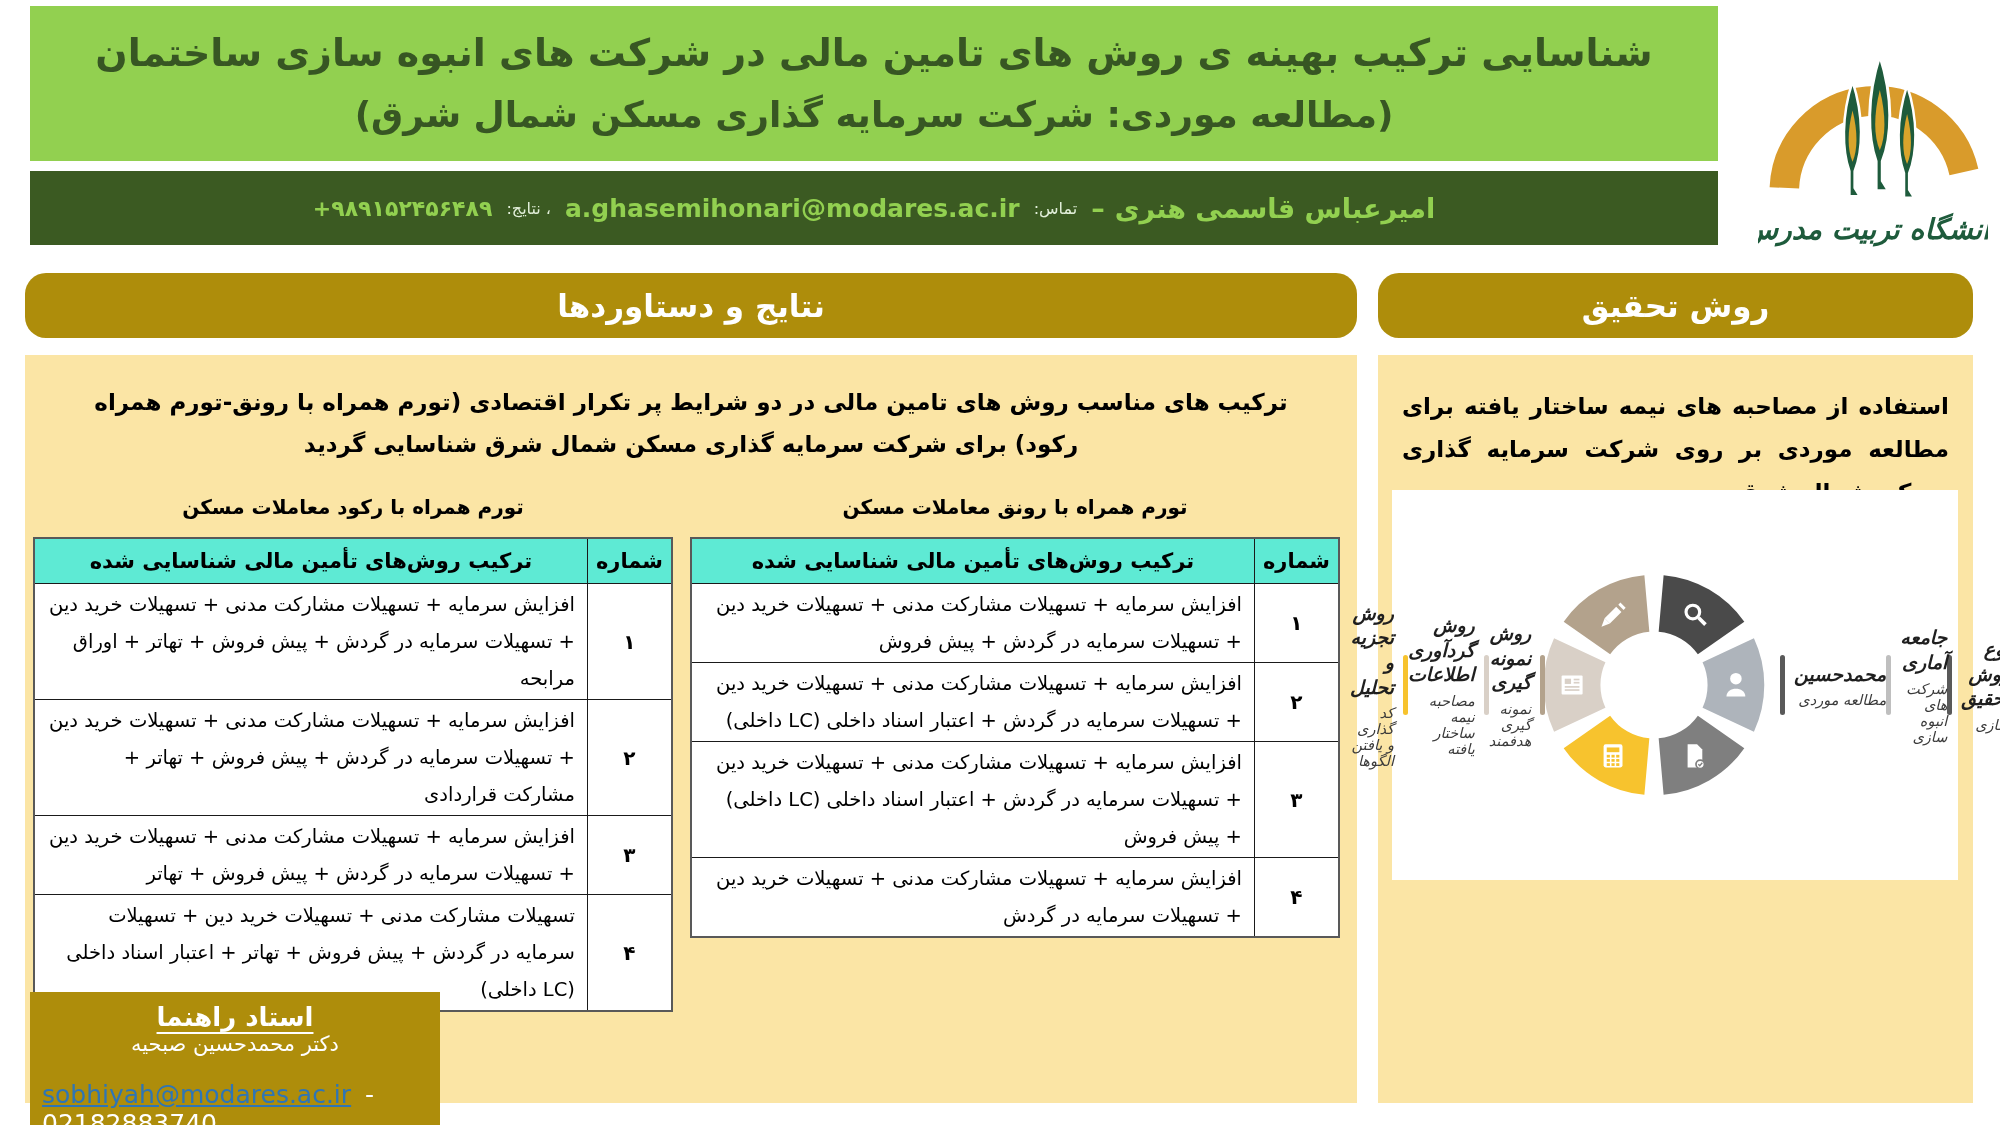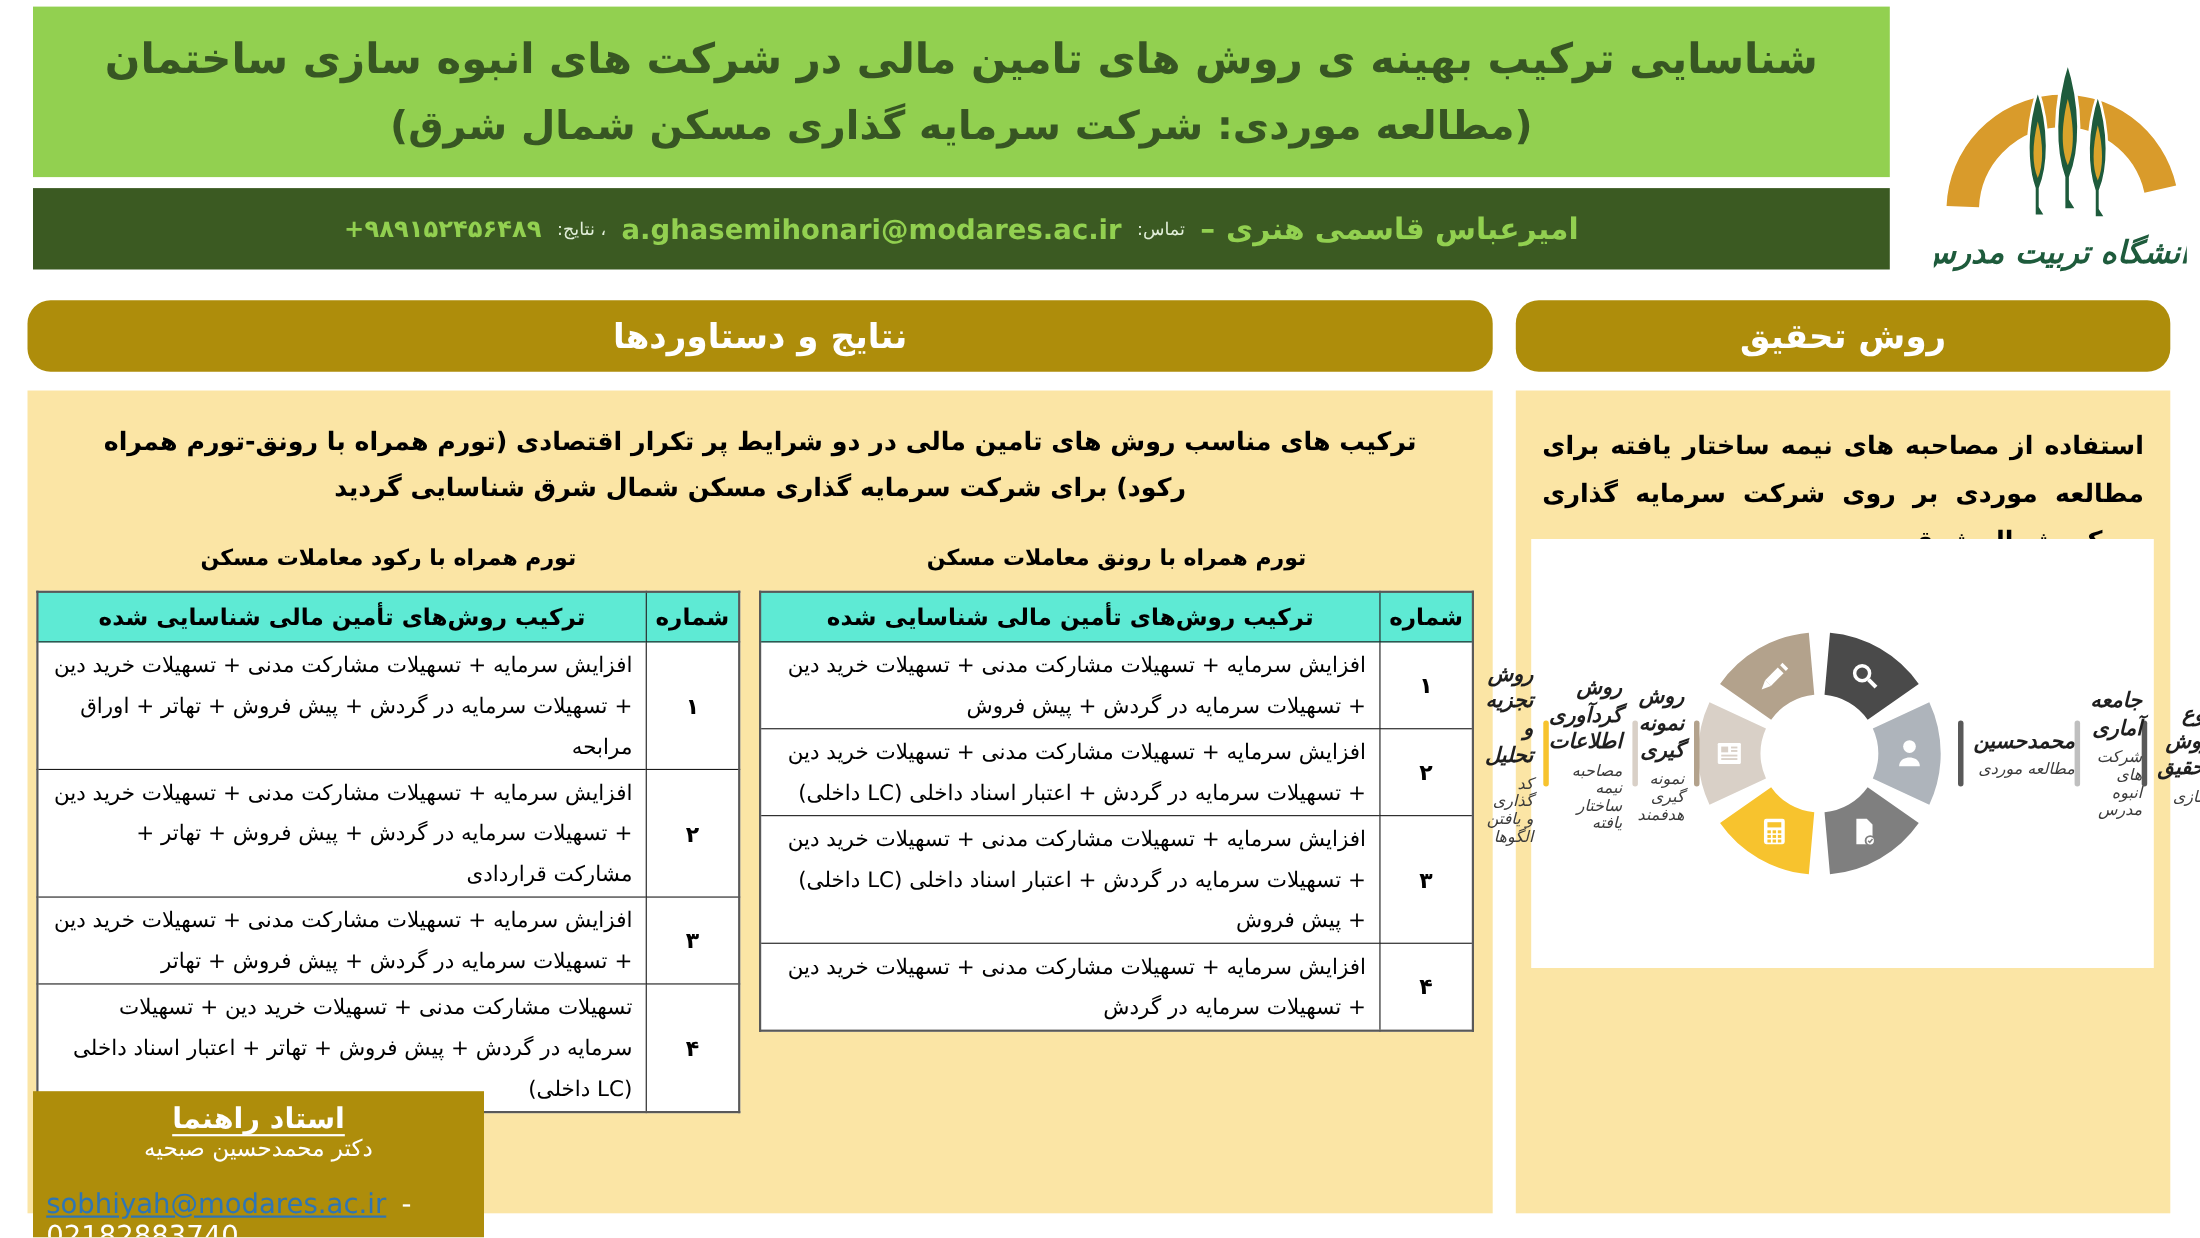--- a/index.html
+++ b/index.html
@@ -205,21 +205,21 @@
           <span class="diag-bar bar-dark"></span>
           <span class="diag-text">
             <div class="diag-title">نوع روش تحقیق</div>
             <div class="diag-sub">سازی</div>
           </span>
         </div>
         <div class="diag-item">
           <span class="diag-bar bar-lgray"></span>
           <span class="diag-text">
             <div class="diag-title">جامعه آماری</div>
-            <div class="diag-sub">شرکت های انبوه مدرس</div>
+            <div class="diag-sub">شرکت های انبوه سازی</div>
           </span>
         </div>
         <div class="diag-item">
           <span class="diag-bar bar-dark"></span>
           <span class="diag-text">
             <div class="diag-title">محمدحسین</div>
             <div class="diag-sub">مطالعه موردی</div>
           </span>
         </div>
       </div>

